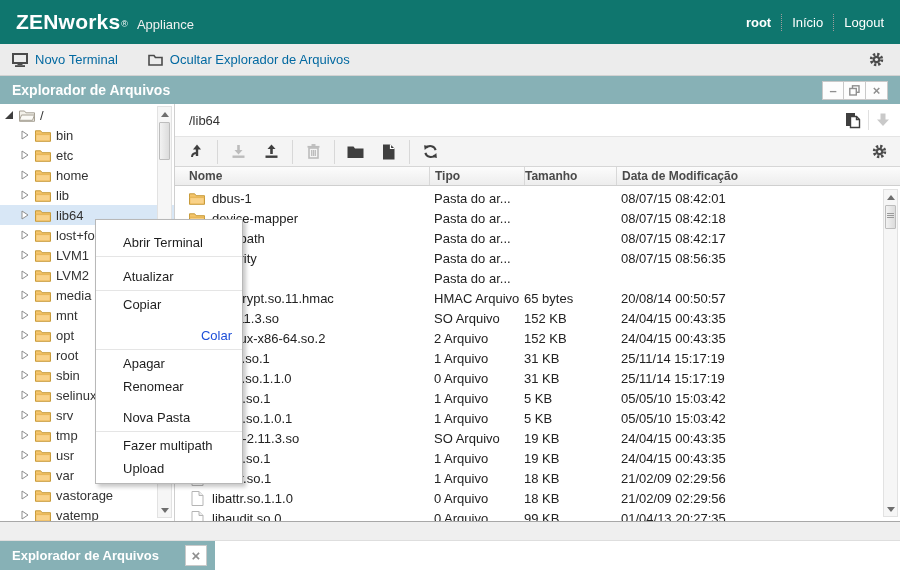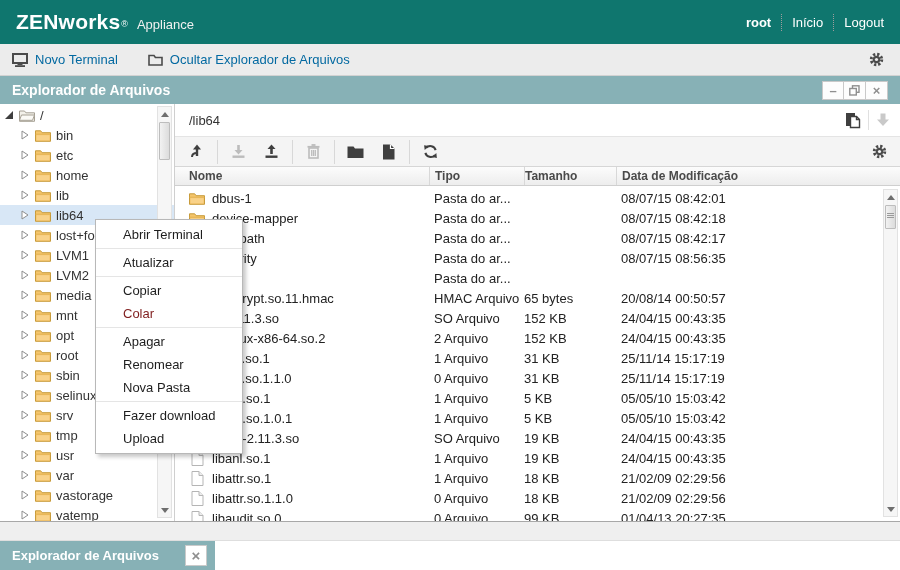--- a/index.html
+++ b/index.html
@@ -77,22 +77,22 @@
   .fname { display:flex; align-items:center; gap:7px; }
   .icon-slot { display:flex; width:16px; justify-content:center; flex:none; }
 
   .tbody .vscroll { right:2px; top:3px; bottom:4px; }
   .tbody .sthumb { height:24px; }
 
   
   .context-menu { position:absolute; left:95px; top:219px; width:148px; background:#fff; border:1px solid #b8b8b8;
                   box-shadow:3px 3px 4px rgba(0,0,0,0.22); z-index:60; padding:3px 0; }
   .menu-item { padding:4px 10px 4px 27px; font-size:13px; color:#1e1e1e; line-height:15px; cursor:pointer; white-space:nowrap; }
-  .menu-item.disabled { color:#7f1d1d; cursor:default; }
-  .menu-item.group-end { border-bottom:1px solid #e5e5e5; padding-bottom:6px; margin-bottom:2px; }
+  .menu-item.disabled { color:#1d4ed8; cursor:default;text-align:right; }
+  .menu-item.group-end { border-bottom:1px solid #e5e5e5; padding-bottom:6px; margin-bottom:2px;margin-top:8px; }
 
   
   .bottom-strip { position:absolute; left:0; top:522px; width:900px; height:19px; background:#efefef; border-bottom:1px solid #dedede; }
   .task-tab { position:absolute; left:0; top:541px; width:215px; height:29px; background:#87b1b6; display:flex; align-items:center; padding:0 8px 0 12px; }
   .task-tab .label { color:#fff; font-weight:bold; font-size:13px; }
   .tab-close { width:22px; height:21px; background:#fff; border:1px solid #cacaca; color:#8f8f8f; font-size:15px; font-weight:bold;
                display:flex; align-items:center; justify-content:center; margin-left:auto; cursor:pointer; }
 
   svg { display:block; }
 </style>
@@ -866,21 +866,21 @@
 </div>
 
 <div class="context-menu">
   <div class="menu-item group-end">Abrir Terminal</div>
     <div class="menu-item group-end">Atualizar</div>
     <div class="menu-item">Copiar</div>
     <div class="menu-item disabled group-end">Colar</div>
     <div class="menu-item">Apagar</div>
     <div class="menu-item">Renomear</div>
     <div class="menu-item group-end">Nova Pasta</div>
-    <div class="menu-item">Fazer download</div>
+    <div class="menu-item">Fazer multipath</div>
     <div class="menu-item">Upload</div>
 </div>
 
 <div class="bottom-strip"></div>
 <div class="task-tab">
   <span class="label">Explorador de Arquivos</span>
   <span class="tab-close">×</span>
 </div>
 
 </body></html>

